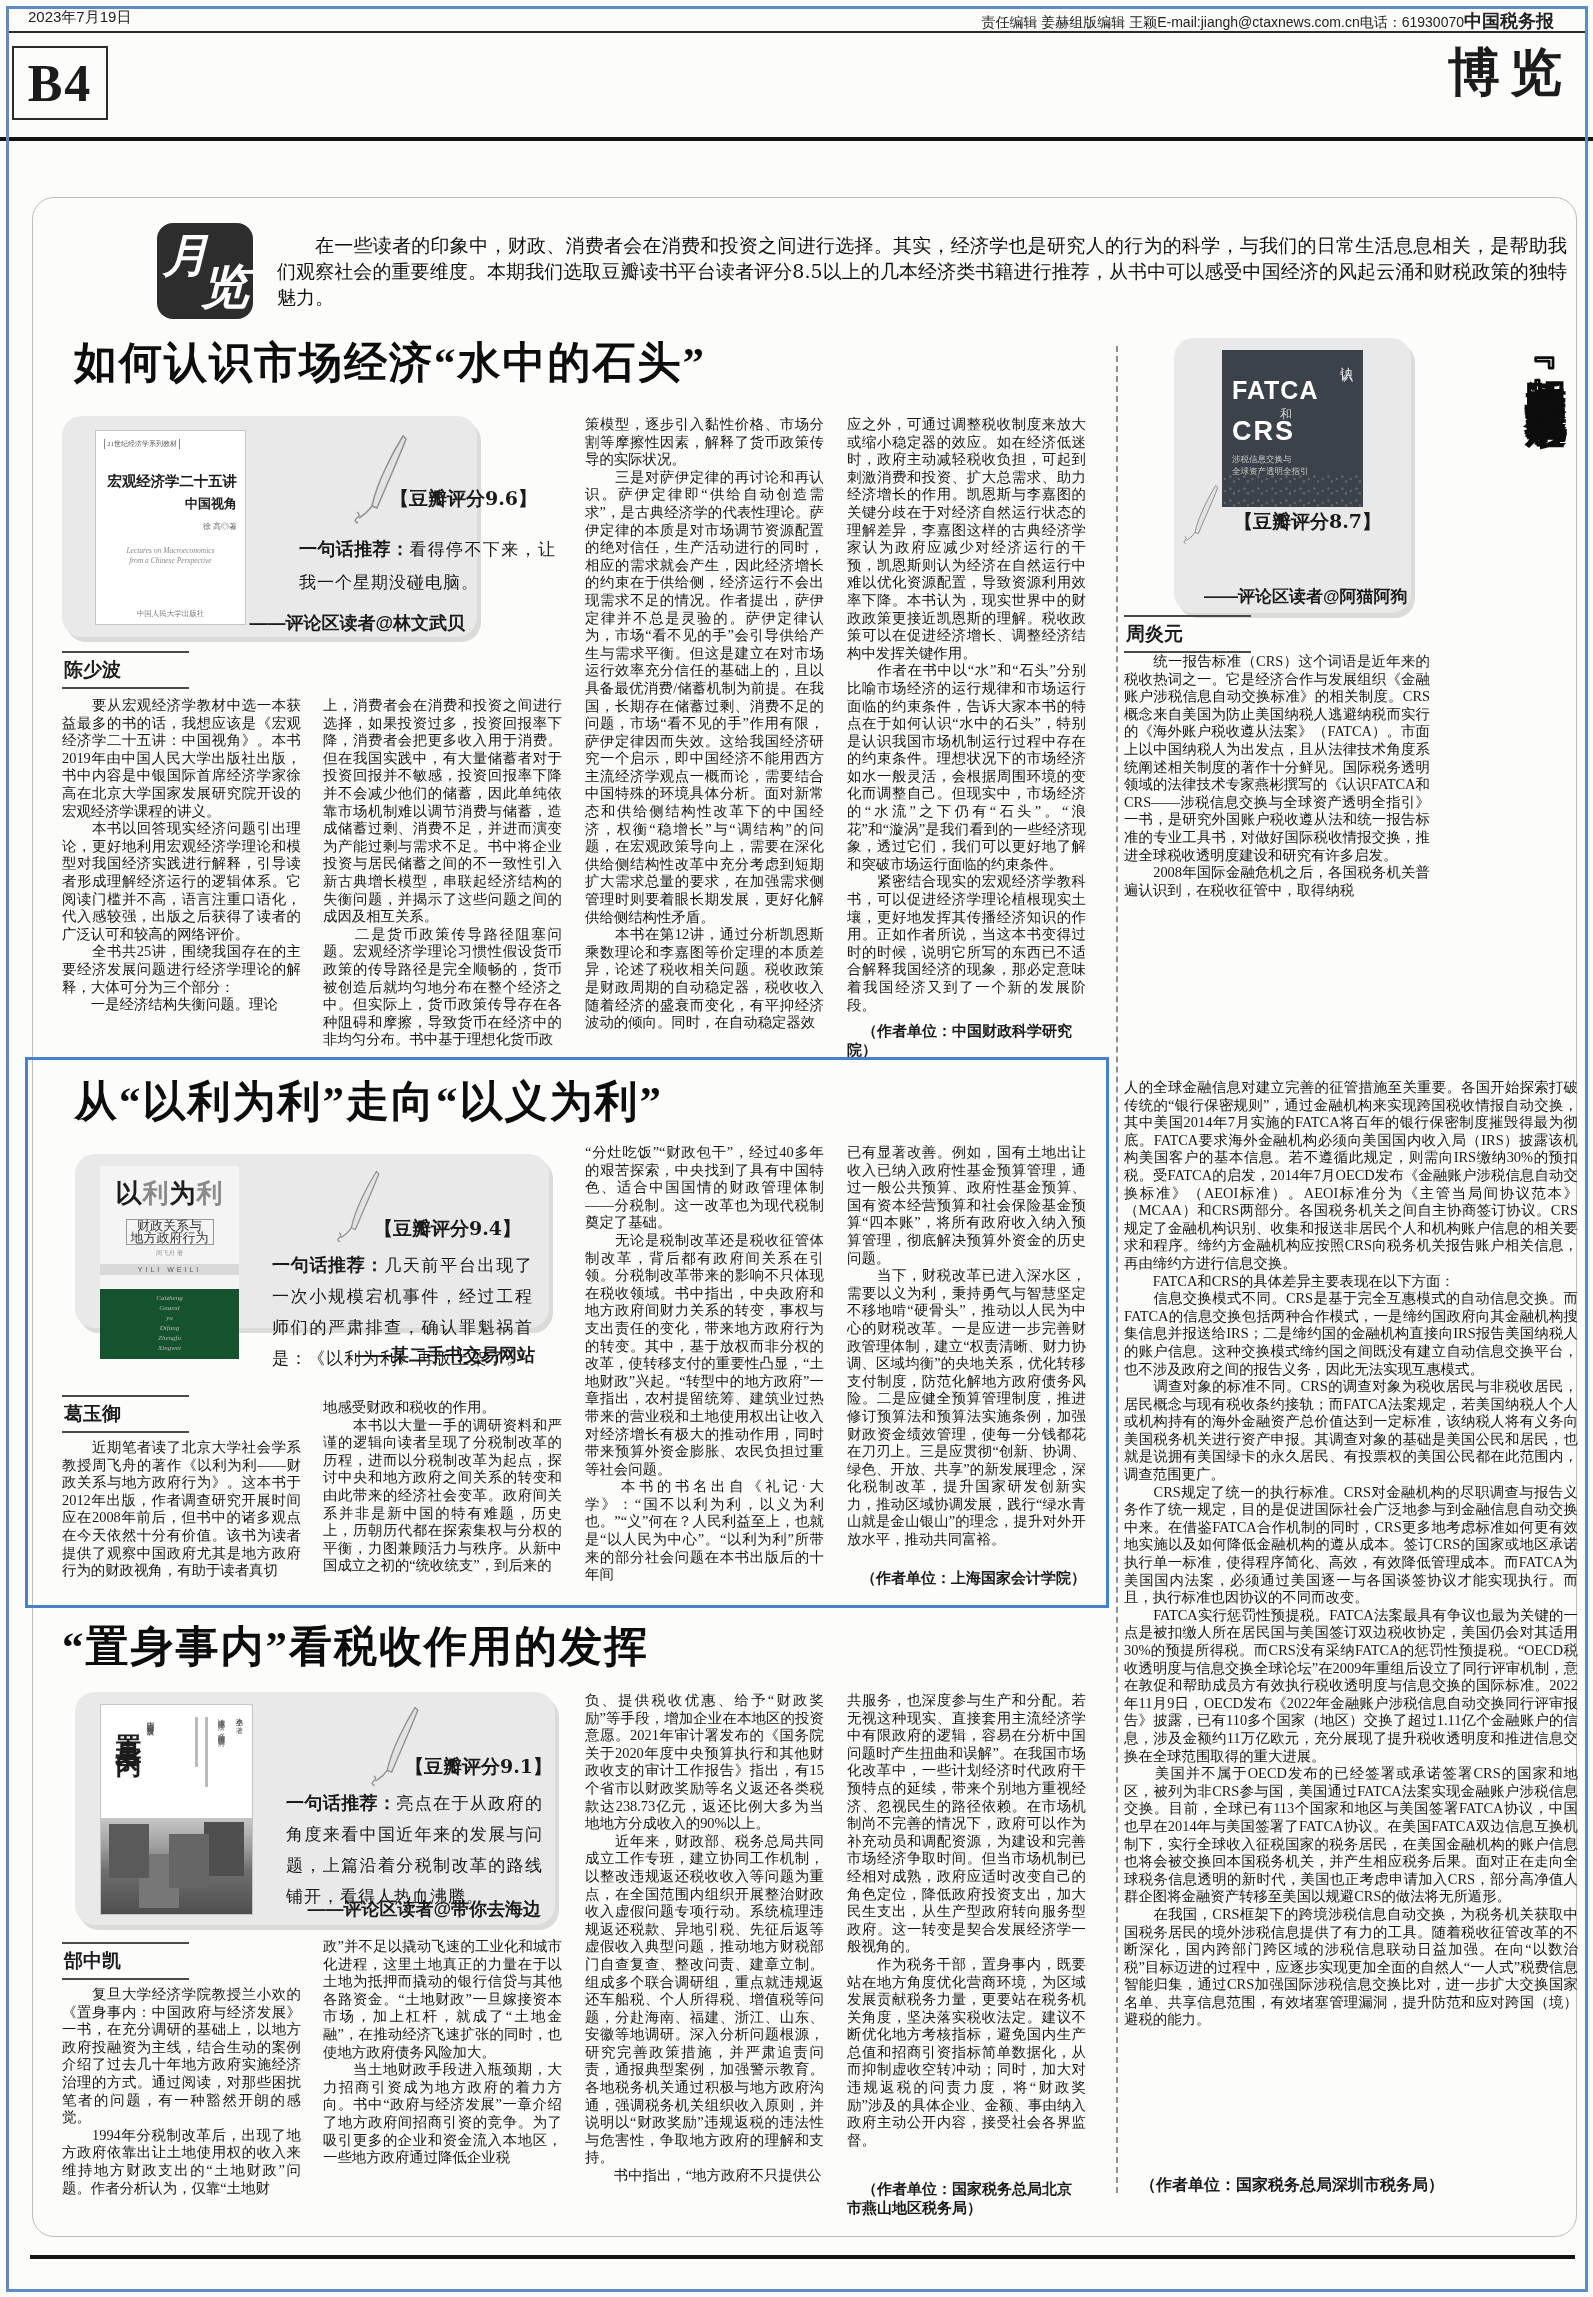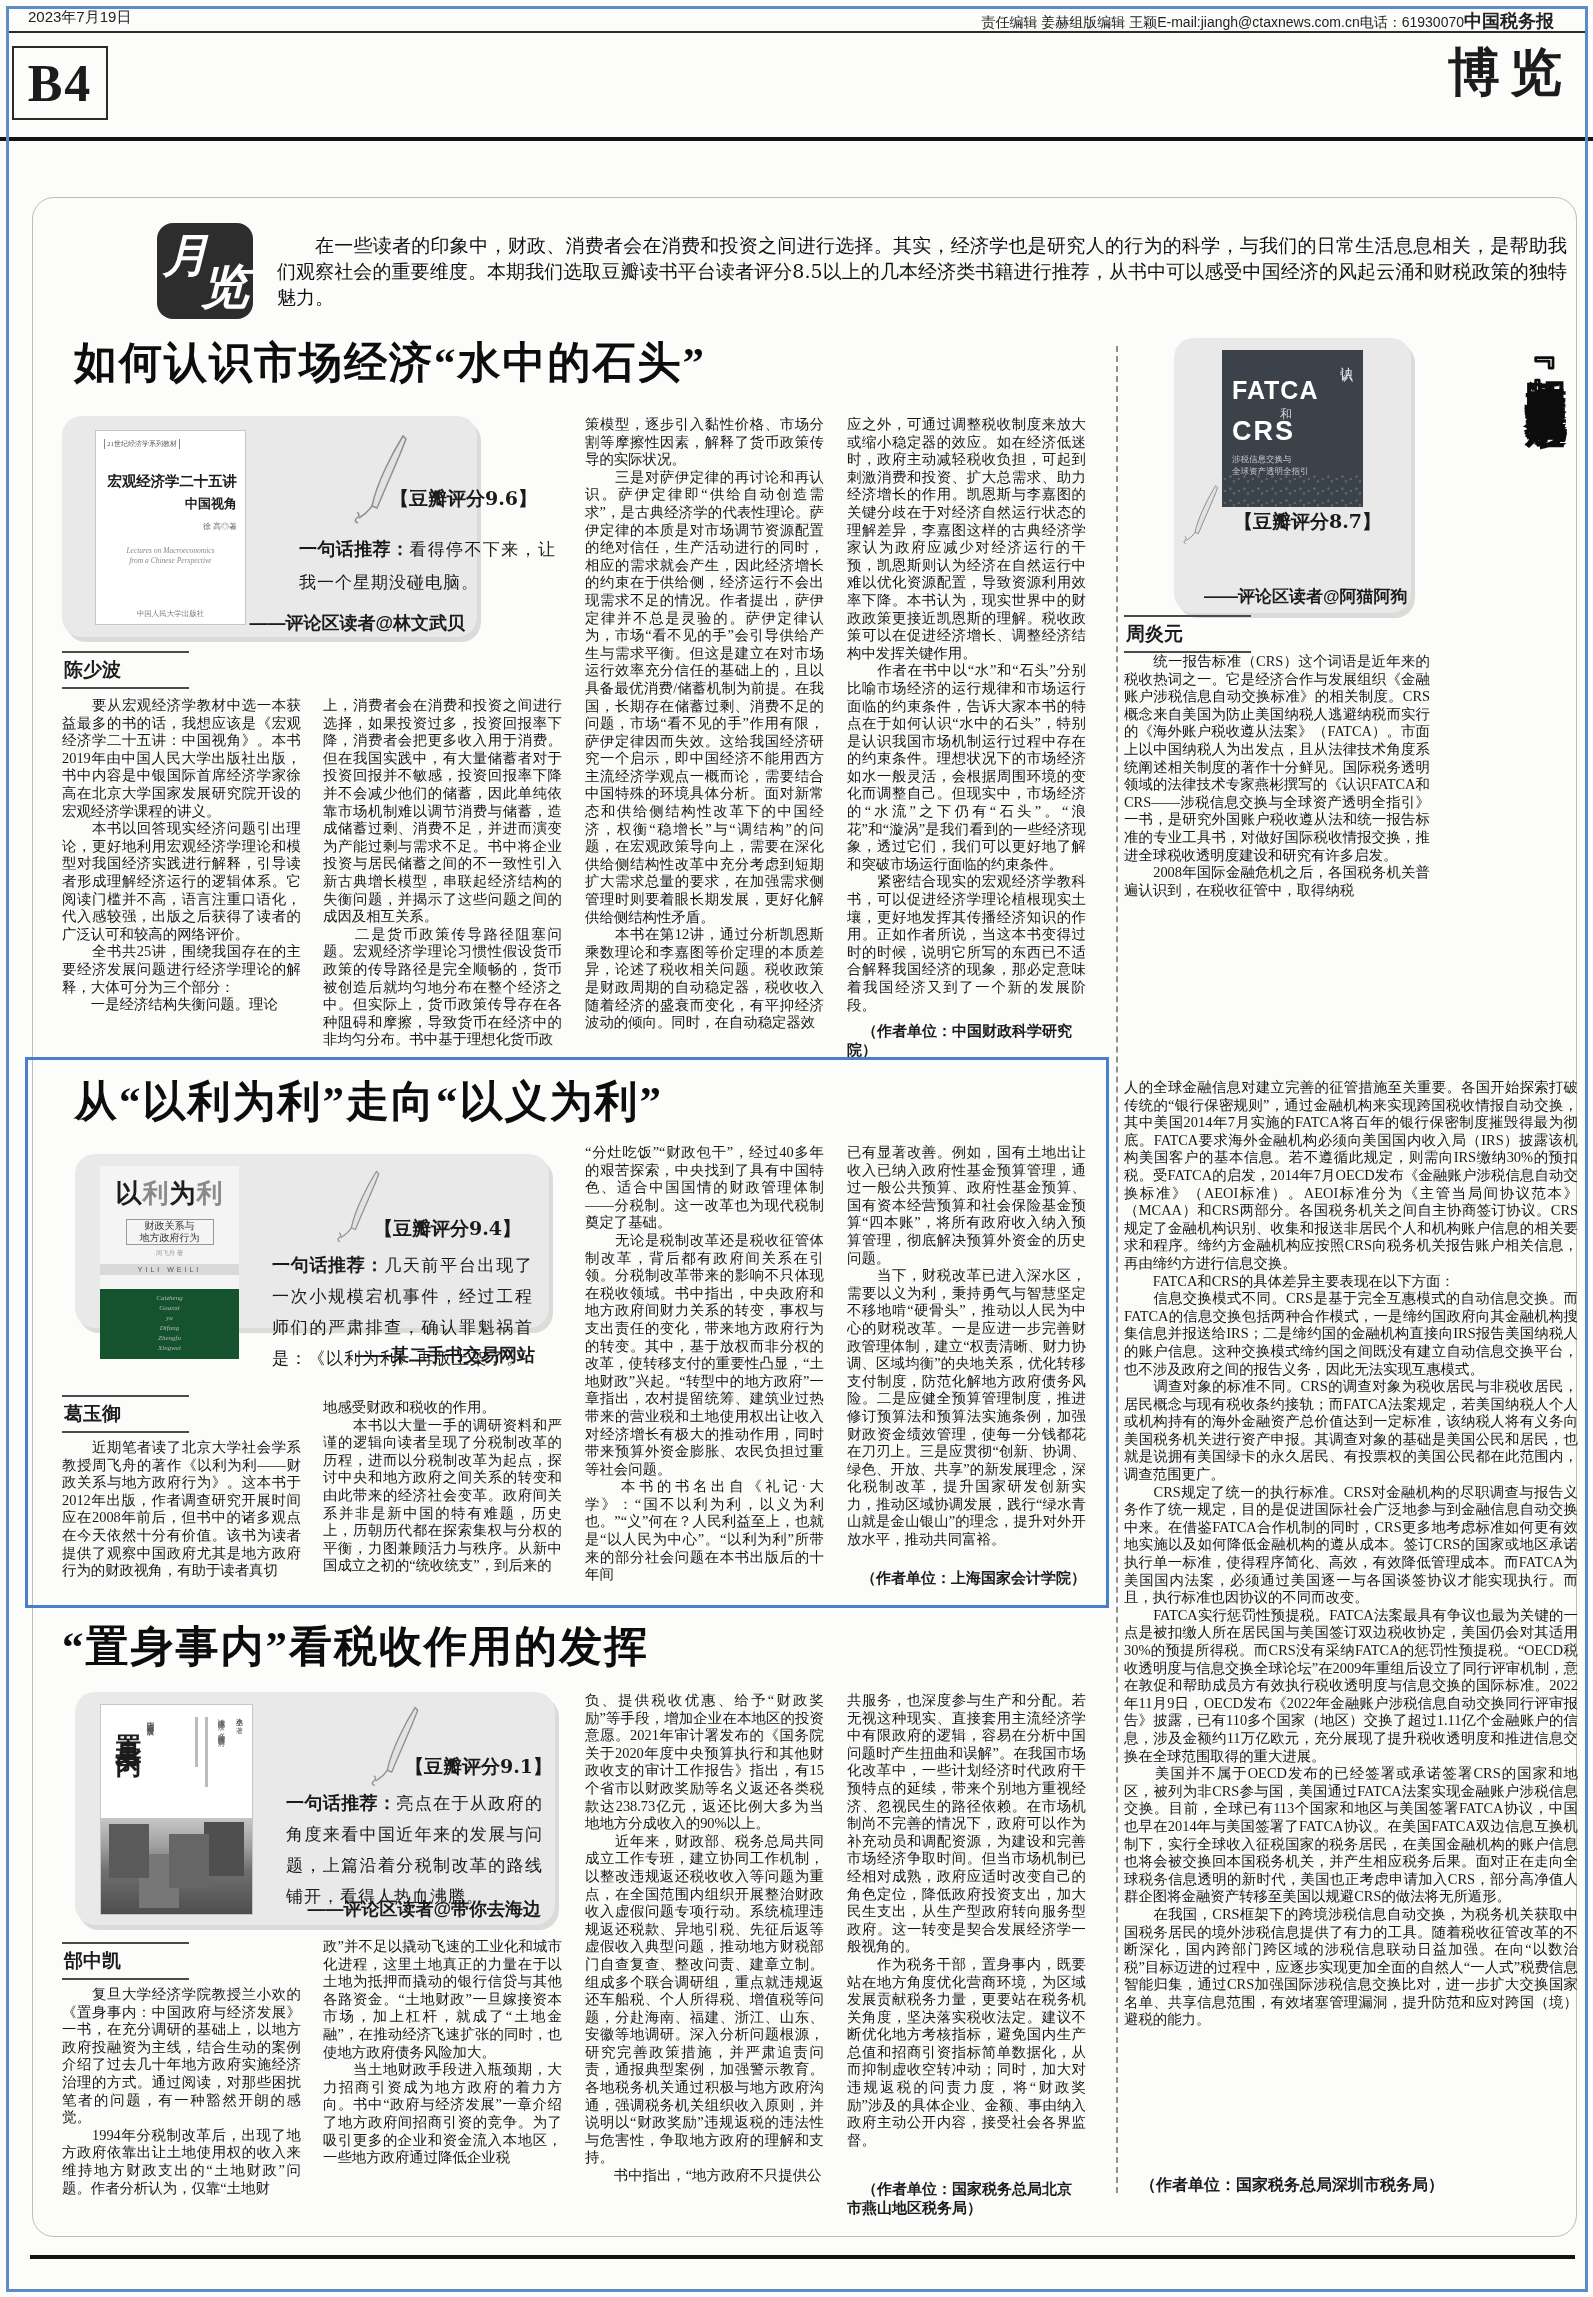--- a/index.html
+++ b/index.html
@@ -57,21 +57,21 @@
   #a1-col3{left:585px;top:416px;height:639px}
   #a1-col4{left:847px;top:416px;height:597px}
   #a1-unit{left:847px;top:1021px;width:239px;text-indent:1em}
   
   #a2-box{left:25px;top:1057px;width:1078px;height:545px;border:3px solid #4a7fc9}
   #a2-title{left:74px;top:1073px}
   #a2-card{left:75px;top:1154px;width:474px;height:174px}
   #a2-cover{left:25px;top:12px;width:139px;height:193px;border:none}
   #a2-cover .t1{margin:10px 6px 0;font:bold 26px "Liberation Serif",serif;text-align:center;letter-spacing:1px}
   #a2-cover .t1 .li{color:#8a8a8a}
-  #a2-cover .sub{margin:8px auto 0;width:86px;border:1px solid #999;font-size:10px;text-align:center;line-height:12px;color:#333}
+  #a2-cover .sub{margin:8px auto 0;width:86px;border:1px solid #999;font-size:13px;text-align:center;line-height:12px;color:#333}
   #a2-cover .au{margin-top:4px;text-align:center;font-size:6.5px;color:#999}
   #a2-cover .band{margin-top:6px;background:#d9d9d9;text-align:center;font:7px "Liberation Sans",sans-serif;letter-spacing:3px;color:#555;padding:2px 0}
   #a2-cover .blk{position:absolute;left:0;bottom:0;width:100%;height:66px;background:#14532d;color:#b9b9b9;
                  font:italic 7px "Liberation Serif",serif;text-align:center;line-height:10px;white-space:pre-line;padding-top:4px}
   #a2-rating{left:299px;top:62px}
   #a2-quote{left:197px;top:96px;width:261px;line-height:31px}
   #a2-attrib{right:14px;top:189px}
   #a2-author{left:62px;top:1395px}
   #a2-col1{left:62px;top:1439px;height:159px}
   #a2-col2{left:323px;top:1399px;height:199px}

